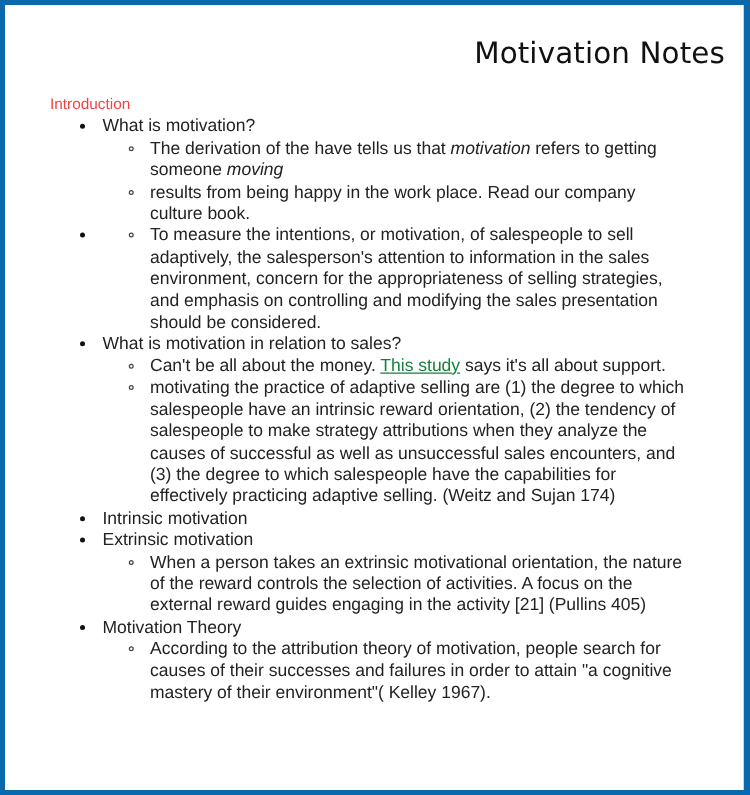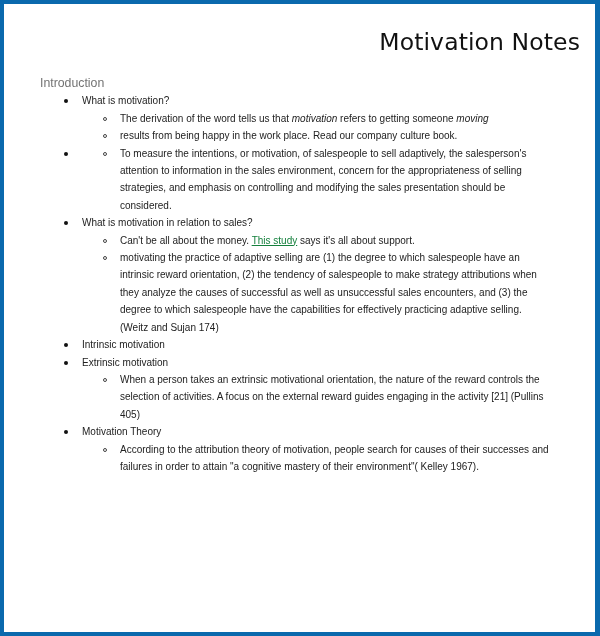--- a/index.html
+++ b/index.html
@@ -25,26 +25,26 @@
     margin: 0; padding: 0;
     font-family: "DejaVu Sans", sans-serif;
     font-weight: normal;
     font-size: 23.5px;
     color: #111;
     line-height: 40px;
     letter-spacing: 0.1px;
     text-align: right;
   }
   .section-title {
-    font-size: 12.3px; line-height: 17.4px; color: #737373;
+    font-size: 12.3px; line-height: 17.4px; color: #ef4444;
   }
   .s1 { margin-top: 13px; }
   .s2 { margin-top: 17px; }
   ul { margin: 0; padding: 0; list-style: none; }
-  li { font-size: 10px; line-height: 17.4px; color: #222; position: relative; }
+  li { font-size: 14px; line-height: 17.4px; color: #222; position: relative; }
   .l1 > li { padding-left: 42px; }
   .l1 > li::before {
     content: ""; position: absolute; left: 24px; top: 7px;
     width: 4px; height: 4px; border-radius: 50%; background: #111;
   }
   .l2 > li { padding-left: 80px; margin-left: -42px; }
   .l2 > li::before {
     content: ""; position: absolute; left: 63px; top: 7px;
     width: 3px; height: 3px; border-radius: 50%; border: 1px solid #444;
     box-sizing: content-box; width: 2px; height: 2px;
@@ -58,21 +58,21 @@
 <body>
 
 <div class="frame">
   <div class="page">
     <h1>Motivation Notes</h1>
     <div id="sections">
         <div class="section-title s1">Introduction</div>
         <ul class="l1">
           <li><span>What is motivation?</span><ul class="l2">
               <li>
-                <span class="text"><span>The derivation of the word tells us that </span><em>motivation</em><span> refers to getting someone </span><em>moving</em></span>
+                <span class="text"><span>The derivation of the have tells us that </span><em>motivation</em><span> refers to getting someone </span><em>moving</em></span>
               </li>
               <li>
                 <span class="text"><span>results from being happy in the work place. Read our company culture book.</span></span>
               </li>
             </ul></li>
           <li><ul class="l2">
               <li>
                 <span class="text"><span>To measure the intentions, or motivation, of salespeople to sell adaptively, the salesperson's attention to information in the sales environment, concern for the appropriateness of selling strategies, and emphasis on controlling and modifying the sales presentation should be considered.</span></span>
               </li>
             </ul></li>

